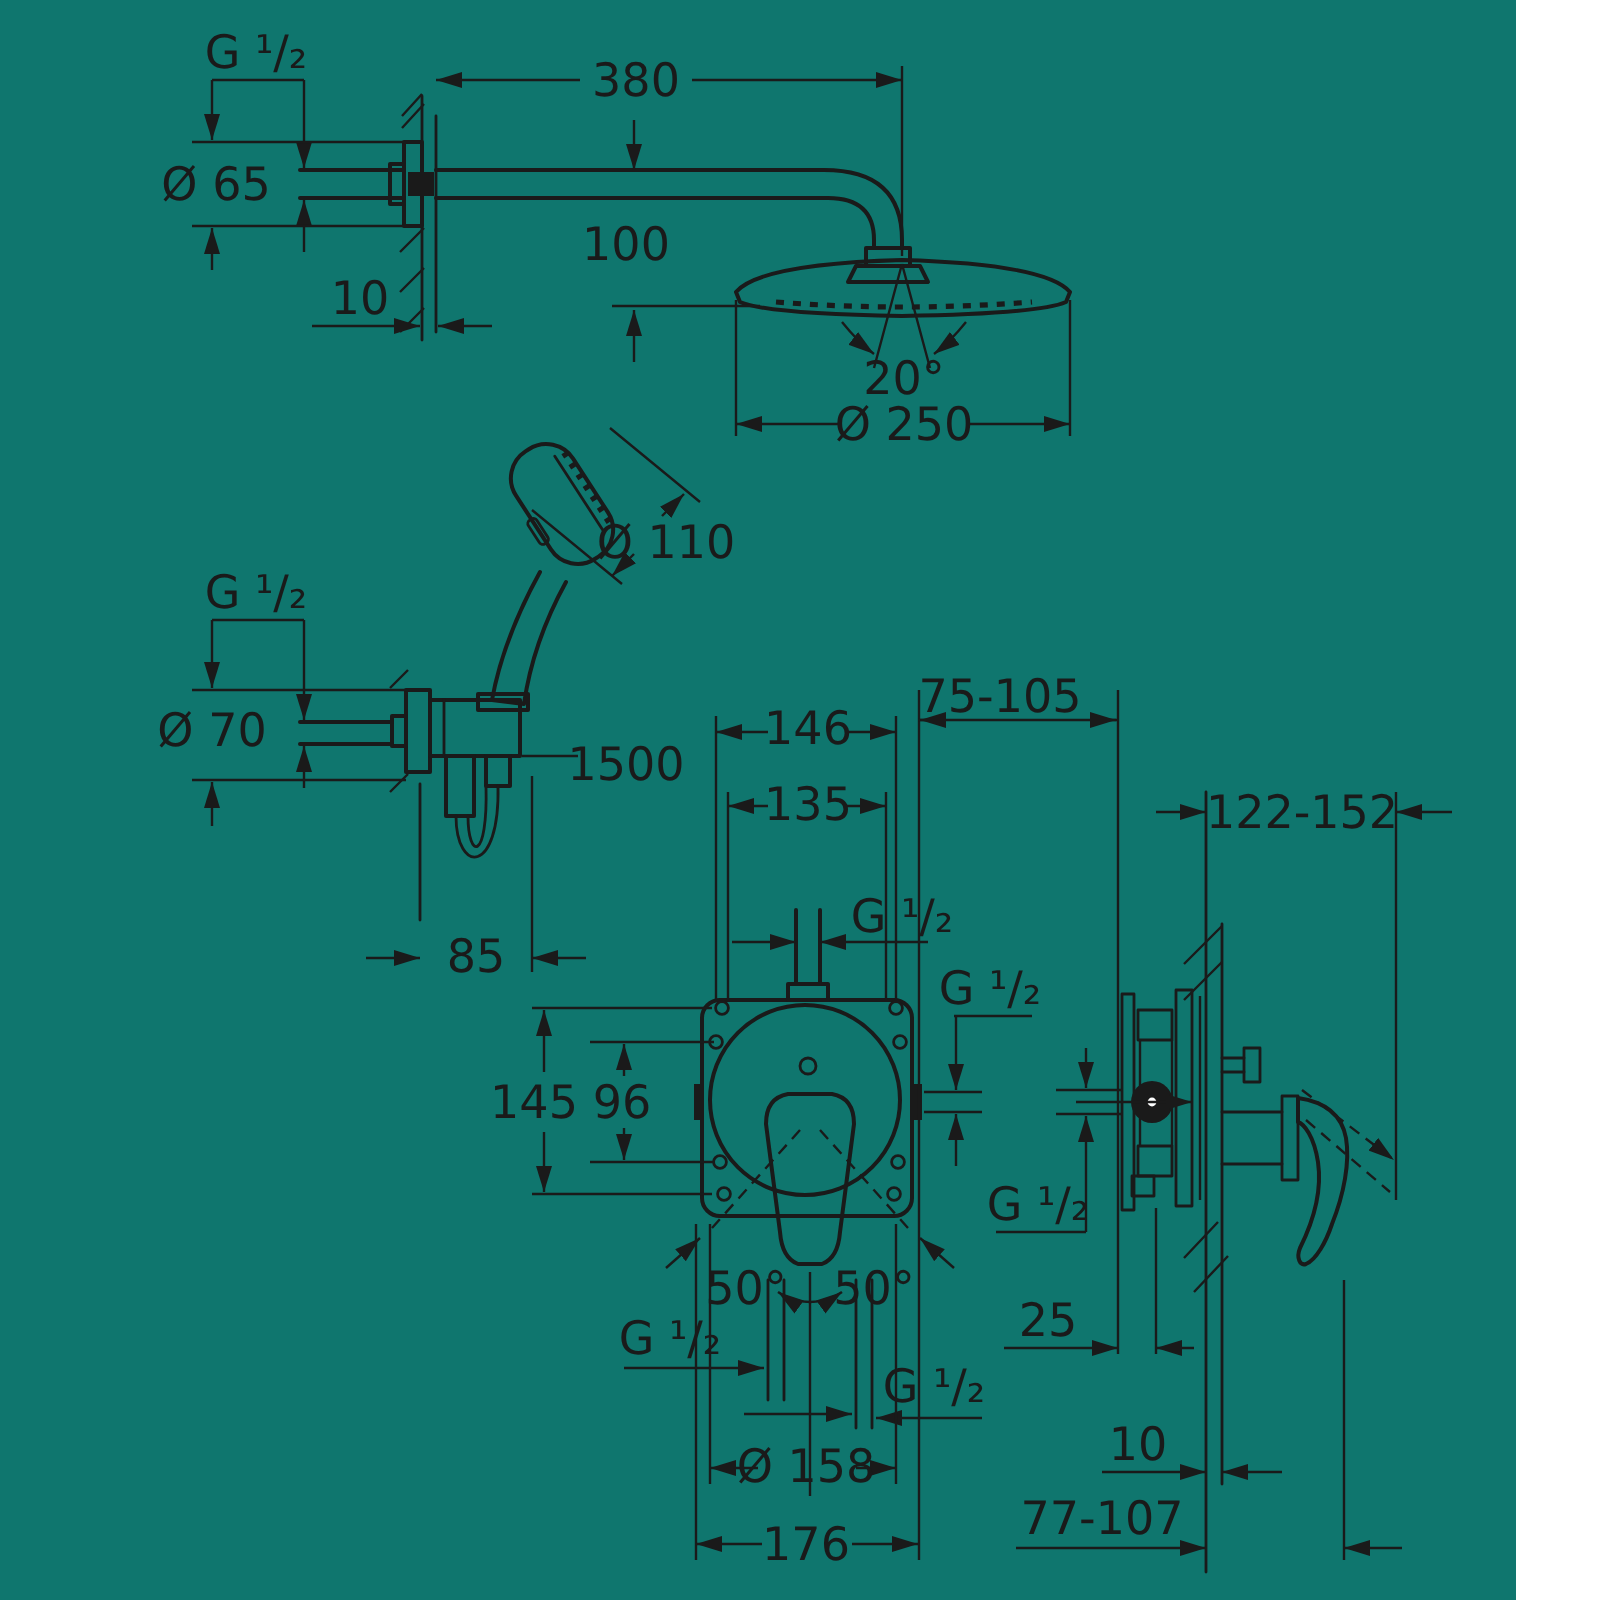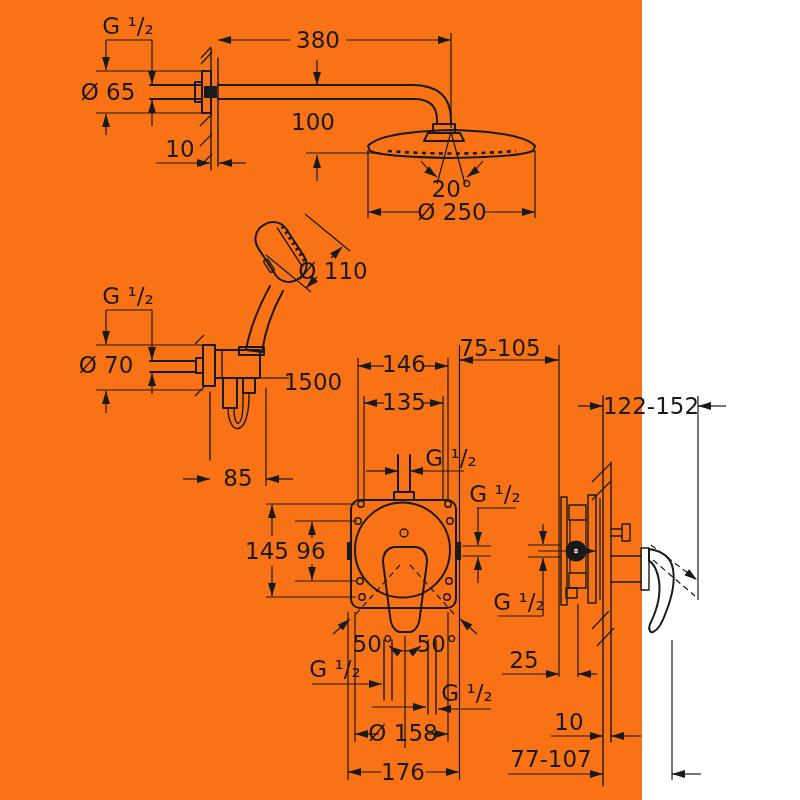--- a/index.html
+++ b/index.html
@@ -1,16 +1,16 @@
 <!DOCTYPE html>
 <html><head>
 <meta charset="utf-8">
 <style>
   html,body{margin:0;padding:0;background:#ffffff;width:800px;height:800px;overflow:hidden;}
-  #stage{position:relative;width:642px;height:800px;background:#f97316;}
+  #stage{position:relative;width:758px;height:800px;background:#0f766e;}
   svg{display:block;}
   .part{stroke:#1a1a1a;stroke-width:2;fill:none;stroke-linejoin:round;stroke-linecap:round;}
   .part-thin{stroke:#1a1a1a;stroke-width:1.4;fill:none;stroke-linejoin:round;stroke-linecap:round;}
   .dim{stroke:#1a1a1a;stroke-width:1.2;fill:none;stroke-linecap:butt;}
   .dash{stroke:#1a1a1a;stroke-width:1.2;fill:none;stroke-dasharray:6 4;}
   .dots{stroke:#1a1a1a;stroke-width:3.4;fill:none;stroke-dasharray:2.5 4;}
   .nozzles{stroke:#1a1a1a;stroke-width:2.6;fill:none;stroke-dasharray:4 4.5;}
   .fillb{fill:#1a1a1a;stroke:none;}
   .t{font-family:"DejaVu Sans","Liberation Sans",sans-serif;font-size:23px;fill:#1a1a1a;text-anchor:middle;}
 </style>

